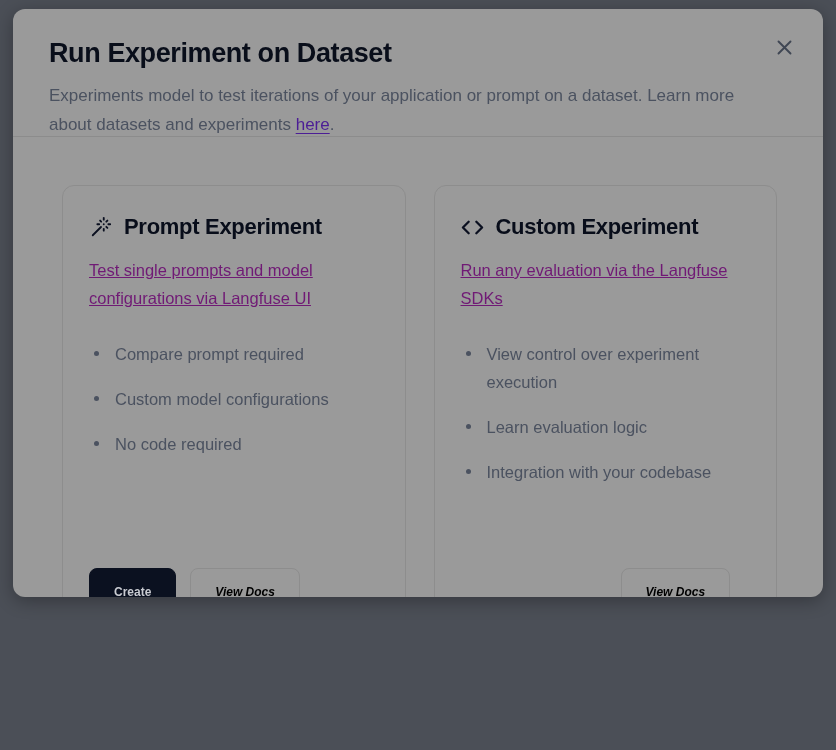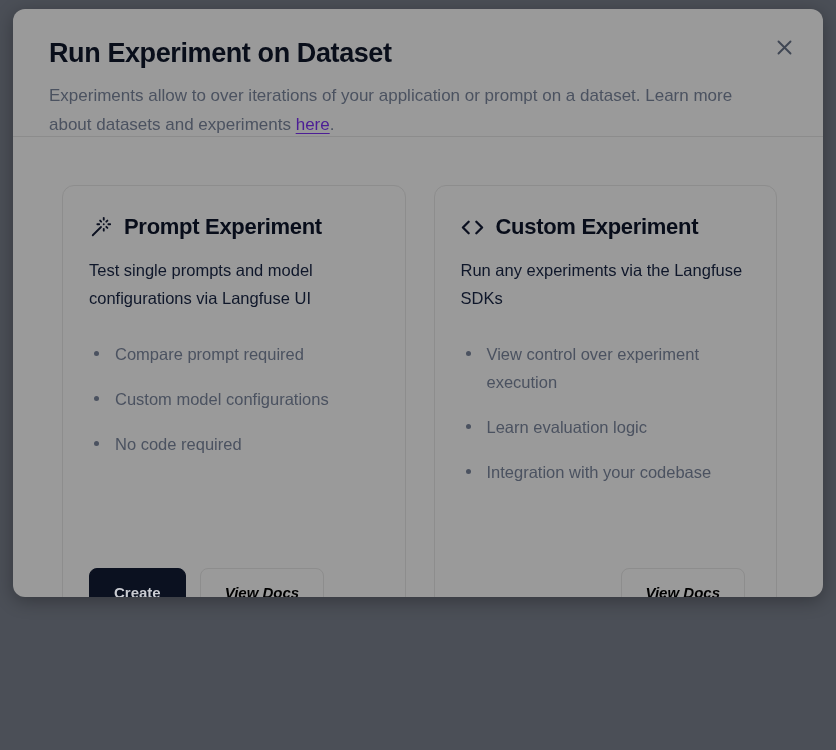--- a/index.html
+++ b/index.html
@@ -109,21 +109,22 @@
     font-size: 22px;
     font-weight: bold;
     color: #080d1a;
     letter-spacing: -0.3px;
     line-height: 26px;
   }
   .card-desc {
     margin: 16px 0 0 0;
     font-size: 16.5px;
     line-height: 28px;
-    color: #0f172a;
+    color: #701a75;
+    text-decoration: underline;
   }
   .card-list {
     list-style: none;
     margin: 28px 0 0 0;
     padding: 0;
   }
   .card-list li {
     position: relative;
     padding-left: 26px;
     font-size: 16.5px;
@@ -144,21 +145,21 @@
     margin-top: auto;
     display: flex;
     align-items: center;
     gap: 14px;
     position: relative;
   }
 
   
   .btn {
     font-family: "Liberation Sans", sans-serif;
-    font-size: 15px;
+    font-size: 12px;
     font-weight: bold;
     border-radius: 8px;
     height: 48px;
     padding: 0 24px;
     box-sizing: border-box;
     display: inline-flex;
     align-items: center;
     justify-content: center;
     cursor: pointer;
     white-space: nowrap;
@@ -255,21 +256,21 @@
     visibility: hidden;
   }
 </style>
 </head>
 <body>
 
 <div id="dialog">
 
   <div id="header">
     <h1 id="dialog-title">Run Experiment on Dataset</h1>
-    <p id="dialog-desc"><span>Experiments allow to over iterations of your application or prompt on a dataset. Learn more about datasets and experiments </span><a class="here-link" href="#">here</a><span>.</span></p>
+    <p id="dialog-desc"><span>Experiments model to test iterations of your application or prompt on a dataset. Learn more about datasets and experiments </span><a class="here-link" href="#">here</a><span>.</span></p>
 
     <button id="close-button">
       <svg width="17" height="17" viewBox="0 0 17 17" fill="none" aria-hidden="true">
         <path d="M2.5 2.5 L14.5 14.5 M14.5 2.5 L2.5 14.5" stroke="#3f4653" stroke-width="1.9" stroke-linecap="round"></path>
       </svg>
     </button>
   </div>
 
   <div id="cards">
 
@@ -305,21 +306,21 @@
     <div class="card">
       <div class="card-header">
         <span class="card-icon">
           <svg width="23" height="23" viewBox="0 0 24 24" fill="none" stroke="#0b1020" stroke-width="2.4" stroke-linecap="round" stroke-linejoin="round" aria-hidden="true">
             <polyline points="16 18 22 12 16 6"></polyline>
             <polyline points="8 6 2 12 8 18"></polyline>
           </svg>
         </span>
         <span class="card-title">Custom Experiment</span>
       </div>
-      <p class="card-desc">Run any experiments via the Langfuse SDKs</p>
+      <p class="card-desc">Run any evaluation via the Langfuse SDKs</p>
       <ul class="card-list">
         <li><span class="bullet"></span><span>View control over experiment execution</span></li>
         <li><span class="bullet"></span><span>Learn evaluation logic</span></li>
         <li><span class="bullet"></span><span>Integration with your codebase</span></li>
       </ul>
       <div class="card-actions">
         <div class="run-placeholder"></div>
         <button class="btn btn-outline">View Docs</button>
       </div>
     </div>

